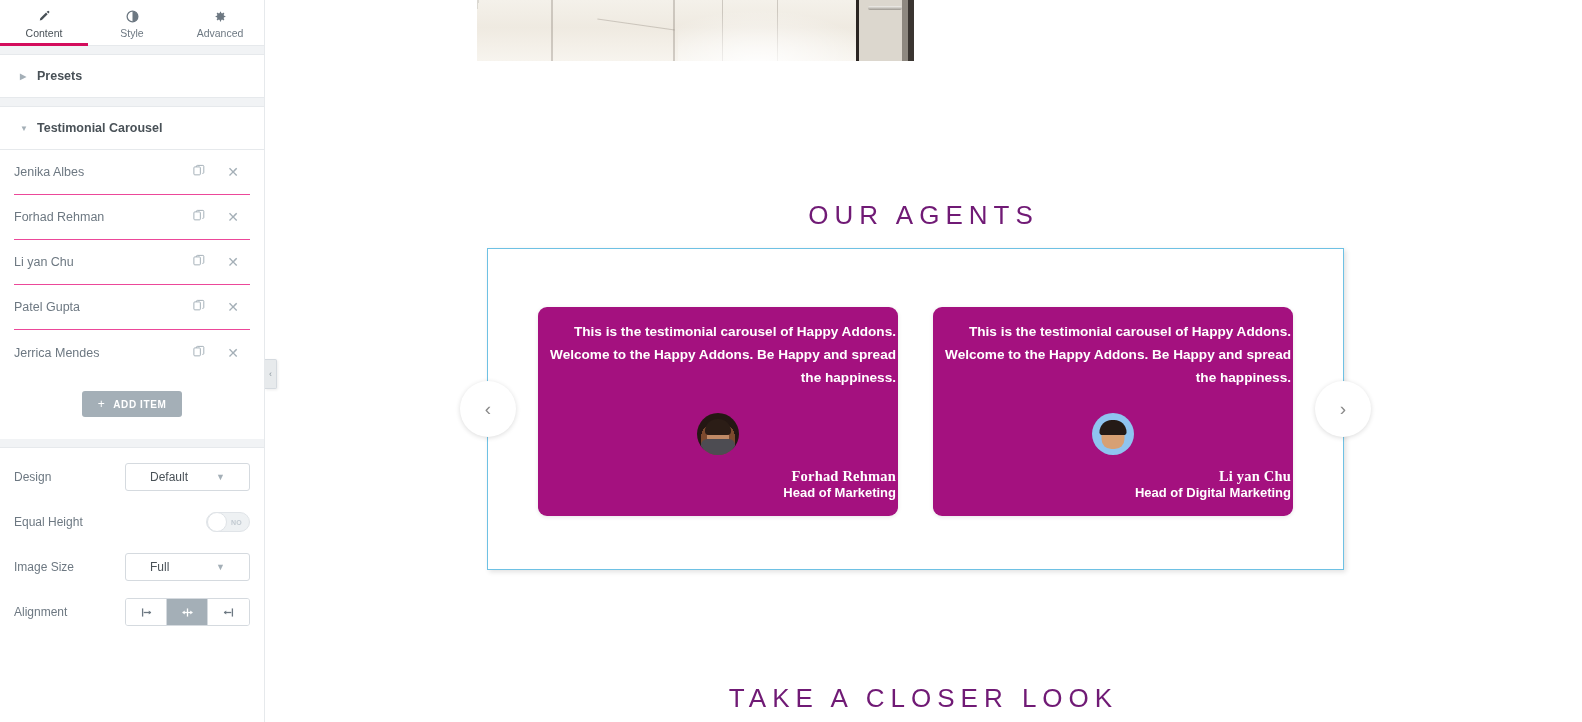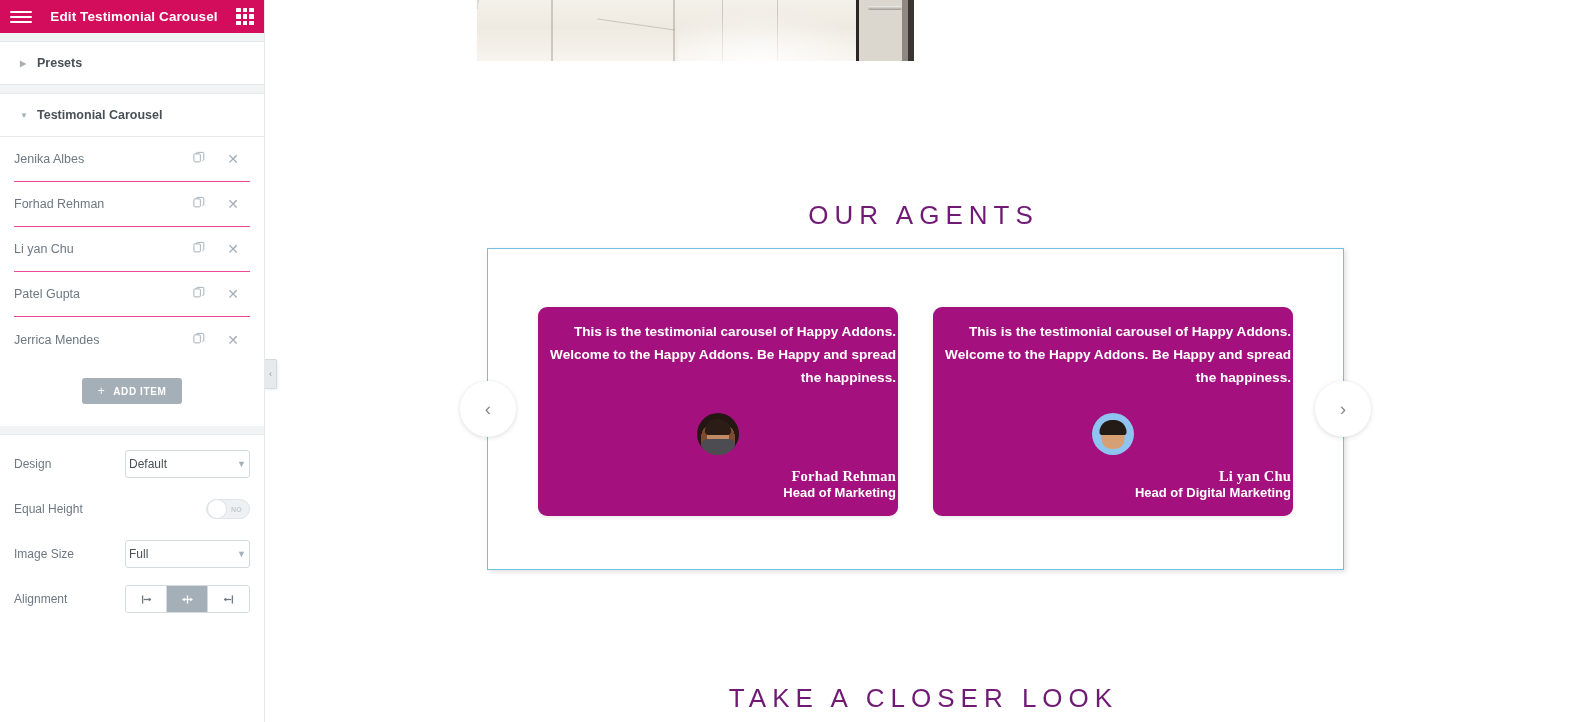--- a/index.html
+++ b/index.html
@@ -89,21 +89,21 @@
 
   .controls { padding: 12px 14px 18px; }
   .ctrl { display: flex; align-items: center; min-height: 34px; margin-bottom: 11px; }
   .ctrl:last-child { margin-bottom: 0; }
   .ctrl-label { flex: 1; font-size: 12px; color: #6d7882; }
   .ctrl-field { width: 125px; display: flex; justify-content: flex-end; }
 
   .select {
     width: 125px; height: 28px; border: 1px solid #d5dadf; border-radius: 3px;
     background: #fff; font-size: 12px; color: #495157;
-    display: flex; align-items: center; padding: 0 3px;
+    display: flex; align-items: center; padding: 0 24px;
     cursor: pointer; position: relative;
   }
   .select .val { flex: 1; }
   .select .dd { color: #a4afb7; font-size: 9px; }
 
   .toggle {
     width: 44px; height: 20px; border-radius: 10px; background: #eef1f3;
     border: 1px solid #e0e4e8; position: relative; cursor: pointer;
     display: flex; align-items: center; justify-content: flex-end; padding-right: 7px;
   }
@@ -256,40 +256,48 @@
     background: #ffffff; z-index: 10; cursor: pointer;
   }
 </style>
 </head>
 <body>
 
 <div class="app">
 
   <div class="panel">
 
-    <div class="panel-header">
-      <div class="hamburger">
-        <span></span>
-          <span></span>
-          <span></span>
-      </div>
-      <div class="panel-title">Edit Testimonial Carousel</div>
-      <div class="grid-icon">
-        <i></i>
-          <i></i>
-          <i></i>
-          <i></i>
-          <i></i>
-          <i></i>
-          <i></i>
-          <i></i>
-          <i></i>
+
+    <div class="tabs">
+      <div class="tab active">
+        <span class="ti">
+          <svg width="13" height="13" viewBox="0 0 16 16">
+              <path fill="#495157" d="M11.6 1.4a1.4 1.4 0 0 1 2 2l-.9.9-2-2 .9-.9zM9.9 3.1l2 2L4.8 12.2l-2.6.6.6-2.6 7.1-7.1z"></path>
+            </svg>
+        </span>
+        <span>Content</span>
+      </div>
+      <div class="tab">
+        <span class="ti">
+          <svg width="13" height="13" viewBox="0 0 16 16">
+              <circle cx="8" cy="8" r="6.6" fill="none" stroke="#6d7882" stroke-width="1.6"></circle>
+              <path fill="#6d7882" d="M8 1.4A6.6 6.6 0 0 1 8 14.6z"></path>
+            </svg>
+        </span>
+        <span>Style</span>
+      </div>
+      <div class="tab">
+        <span class="ti">
+          <svg width="13" height="13" viewBox="0 0 16 16">
+              <path fill="#6d7882" d="M8 5.4A2.6 2.6 0 1 0 8 10.6 2.6 2.6 0 0 0 8 5.4zm6 3.2V7.4l-1.7-.3a4.6 4.6 0 0 0-.5-1.2l1-1.4-1.3-1.3-1.4 1a4.6 4.6 0 0 0-1.2-.5L8.6 2H7.4l-.3 1.7c-.4.1-.8.3-1.2.5l-1.4-1-1.3 1.3 1 1.4c-.2.4-.4.8-.5 1.2L2 7.4v1.2l1.7.3c.1.4.3.8.5 1.2l-1 1.4 1.3 1.3 1.4-1c.4.2.8.4 1.2.5l.3 1.7h1.2l.3-1.7c.4-.1.8-.3 1.2-.5l1.4 1 1.3-1.3-1-1.4c.2-.4.4-.8.5-1.2L14 8.6z"></path>
+            </svg>
+        </span>
+        <span>Advanced</span>
       </div>
     </div>
-
 
     <div class="panel-body">
 
       <div class="spacer-strip"></div>
 
       <div class="section">
         <div class="section-head">
           <span class="caret">▶</span>
           <span>Presets</span>
         </div>

